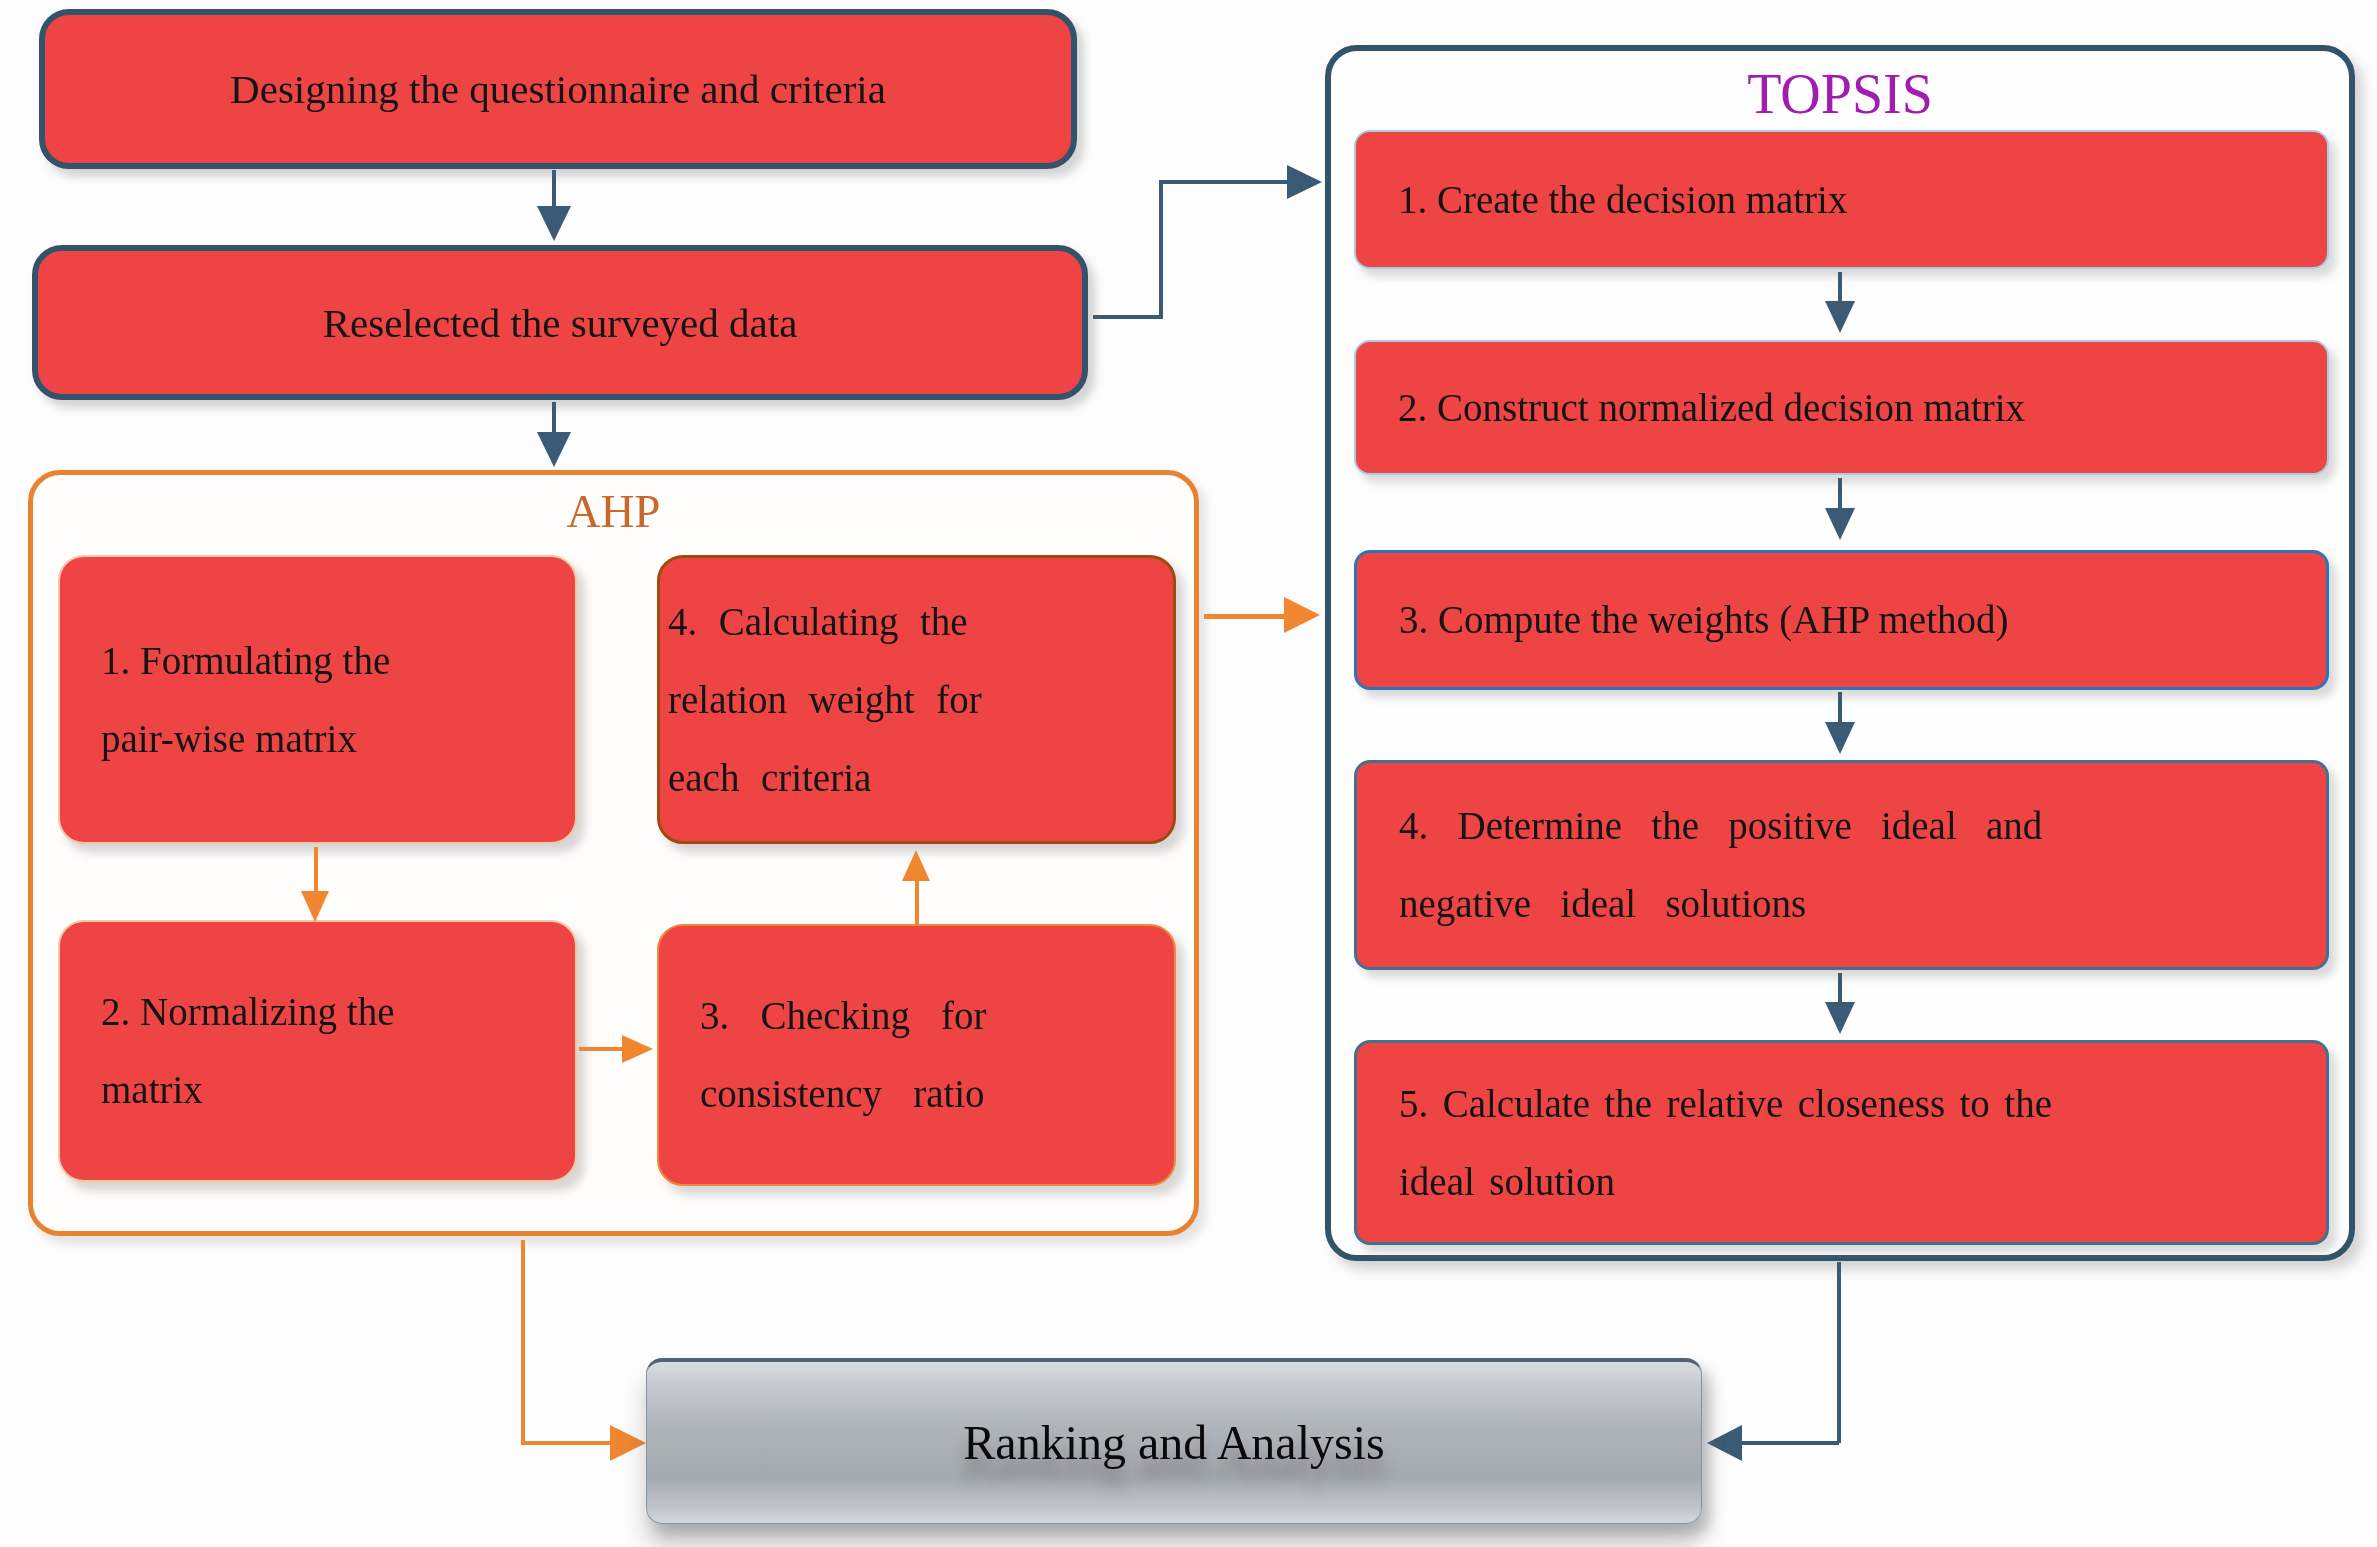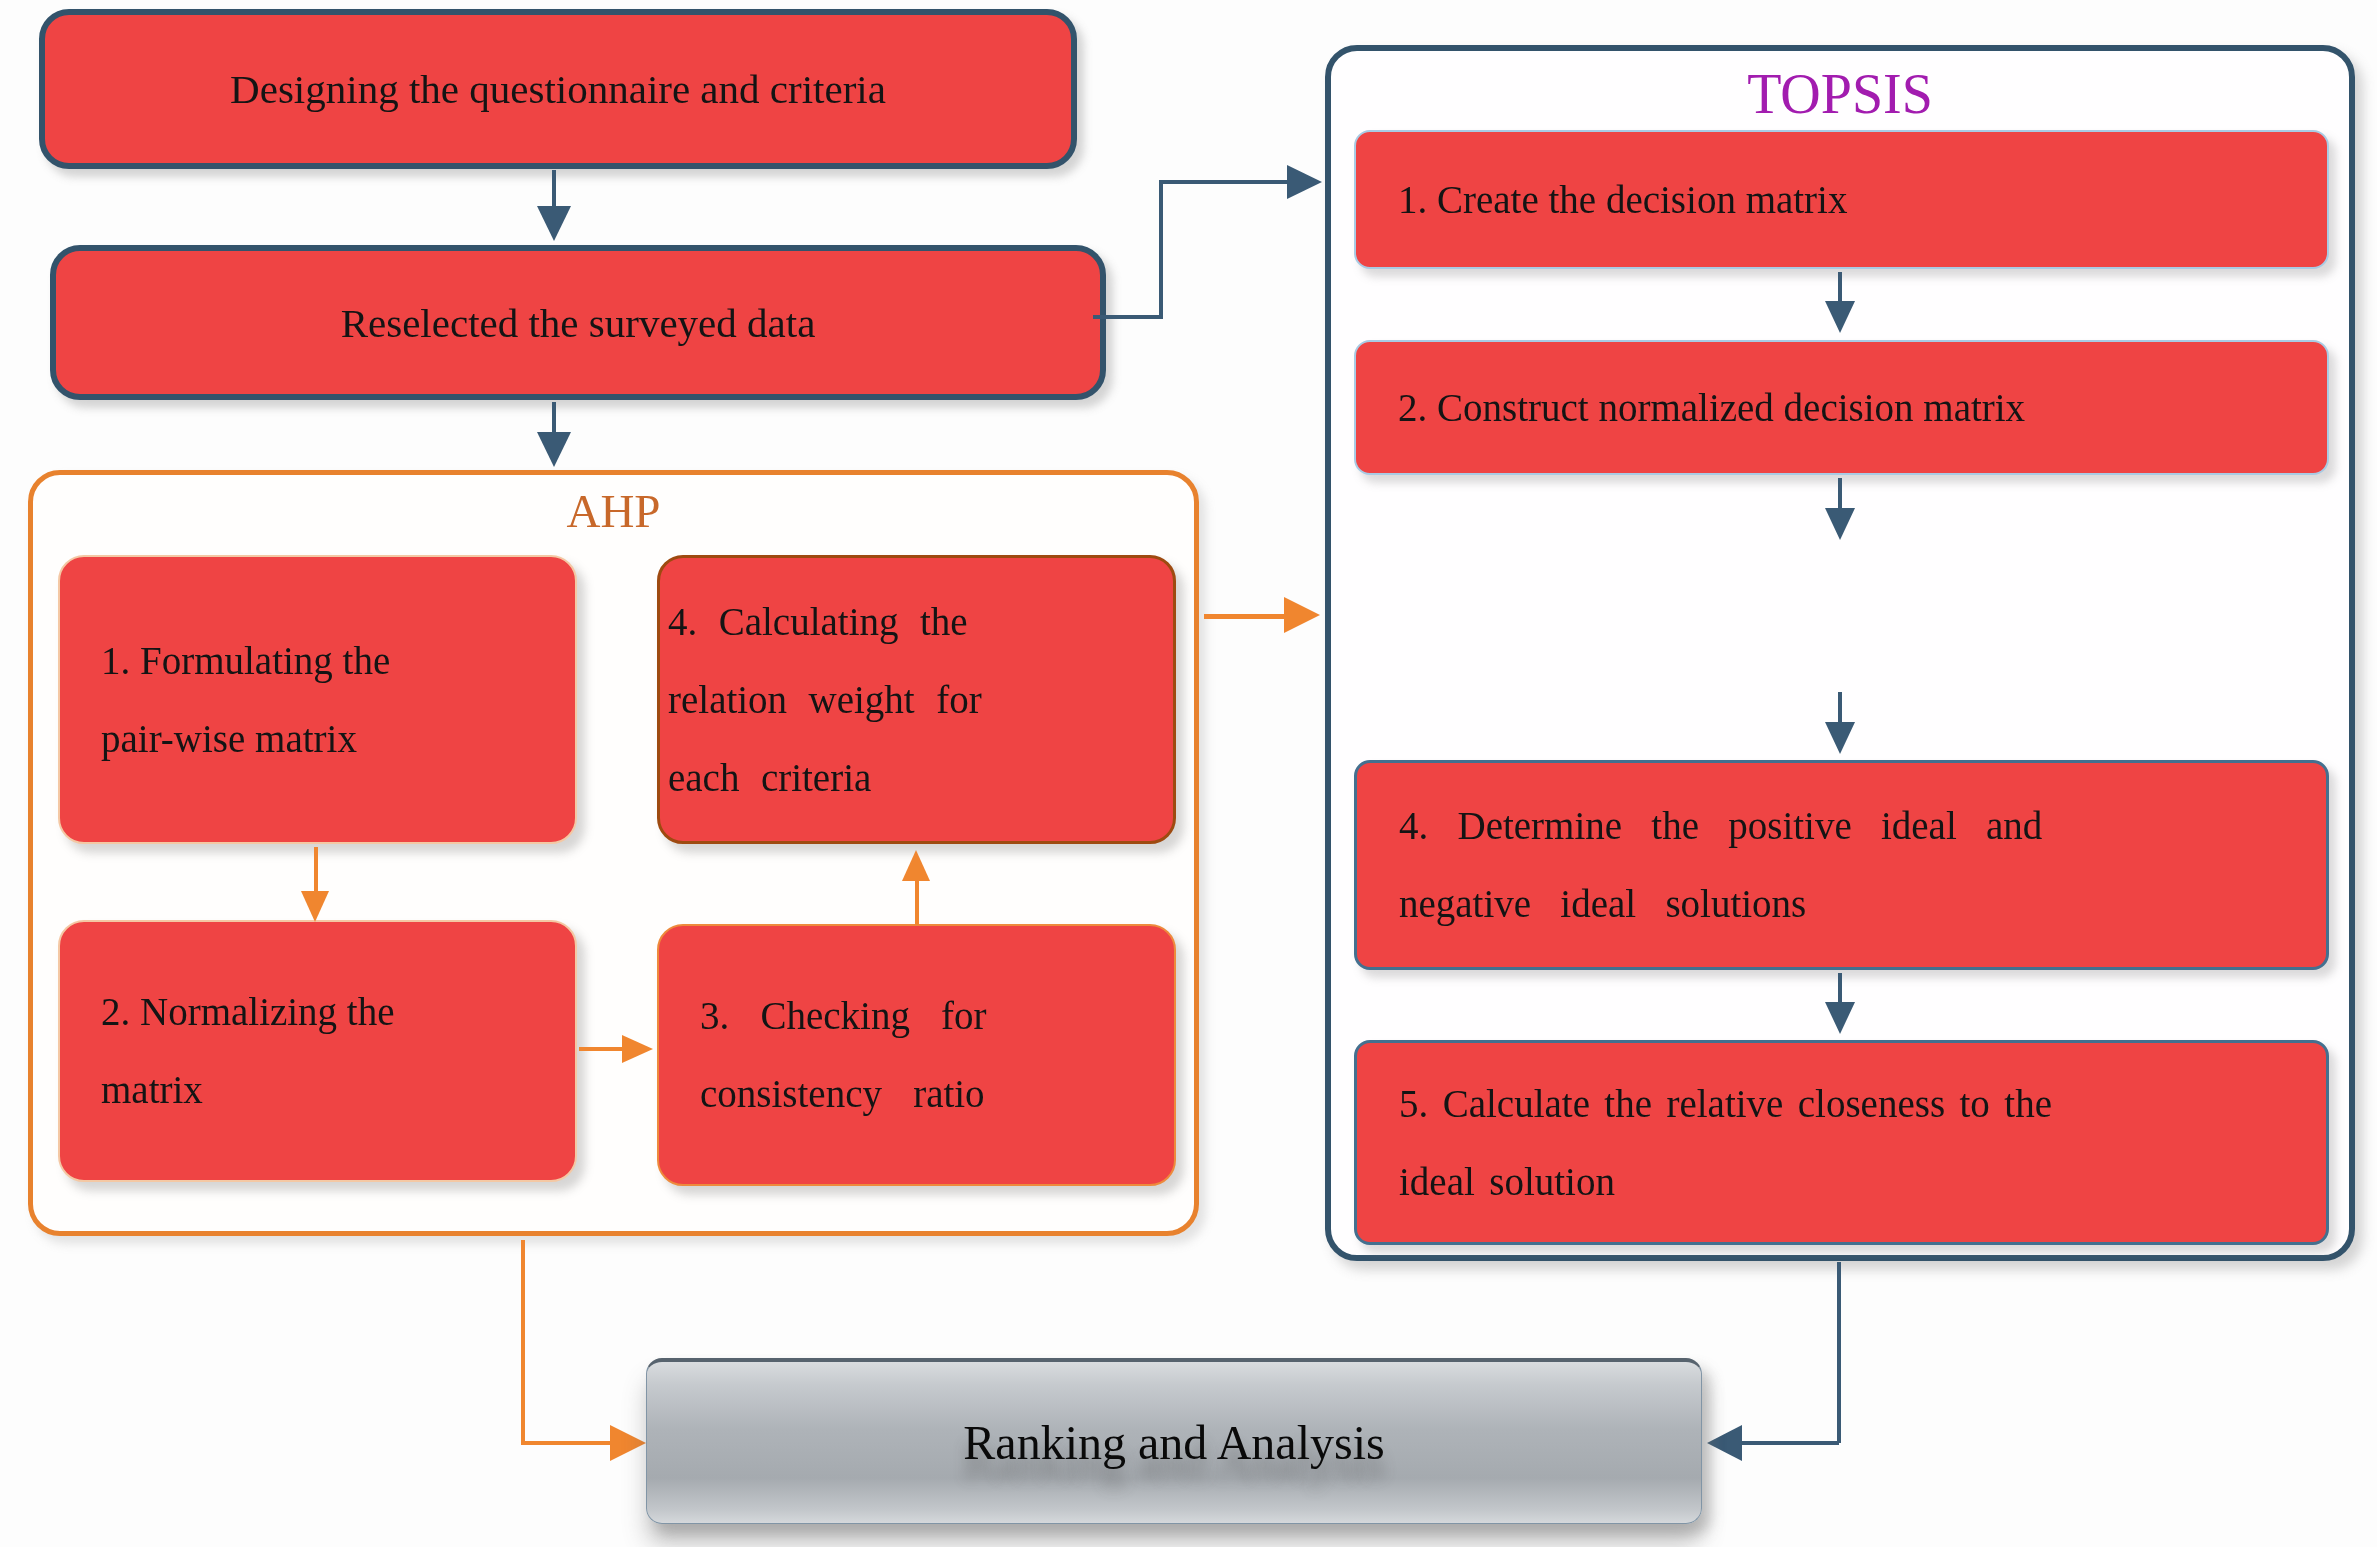--- a/index.html
+++ b/index.html
@@ -7,21 +7,21 @@
           font-family:"Liberation Serif","DejaVu Serif",serif;color:#141414;}
 
   .box{position:absolute;background:#ef4444;display:flex;align-items:center;box-sizing:border-box;}
   .box span{white-space:pre-line;display:block;width:100%;}
 
   
   .slatebox{border:6.2px solid #33536B;border-radius:30px;justify-content:center;
             box-shadow:6.2px 7.5px 8.7px rgba(120,120,120,0.30);}
   .slatebox span{text-align:center;font-size:41px;}
   #box-design{left:39px;top:8.7px;width:1038px;height:160px;}
-  #box-reselect{left:50px;top:245px;width:1056px;height:155px;}
+  #box-reselect{left:32px;top:245px;width:1056px;height:155px;}
 
   
   #ahp-container{position:absolute;left:28px;top:470px;width:1171px;height:766px;
                  border:5.6px solid #E8822E;border-radius:32px;box-sizing:border-box;
                  box-shadow:6.2px 7.5px 10px rgba(150,150,150,0.25);background:#fffefd;}
   #ahp-title{position:absolute;left:28px;top:484px;width:1171px;text-align:center;
              font-size:47px;color:#C8682A;}
   .ahpbox{border-radius:26px;padding:0 41px;font-size:39px;line-height:2.0;
           box-shadow:7.5px 8.7px 10px rgba(130,130,130,0.32);}
   #ahp-box-1{left:58px;top:555px;width:519px;height:289px;border:2.5px solid #F4C8A4;}
@@ -134,20 +134,23 @@
   </div>
   <div class="line slate-line" style="left:1838px;top:272px;width:3.7px;height:31px;"></div>
   <div class="head hd-down-slate-sm" style="left:1825px;top:301px;"></div>
 
   <div class="box topbox" id="topsis-box-2">
     <span>2. Construct normalized decision matrix</span>
   </div>
   <div class="line slate-line" style="left:1838px;top:478px;width:3.7px;height:32px;"></div>
   <div class="head hd-down-slate-sm" style="left:1825px;top:508px;"></div>
 
+  <div class="box topbox" id="topsis-box-3">
+    <span>3. Compute the weights (AHP method)</span>
+  </div>
   <div class="line slate-line" style="left:1838px;top:692px;width:3.7px;height:32px;"></div>
   <div class="head hd-down-slate-sm" style="left:1825px;top:722px;"></div>
 
   <div class="box topbox" id="topsis-box-4">
     <span>4. Determine the positive ideal and
 negative ideal solutions</span>
   </div>
   <div class="line slate-line" style="left:1838px;top:973px;width:3.7px;height:32px;"></div>
   <div class="head hd-down-slate-sm" style="left:1825px;top:1002px;"></div>
 

